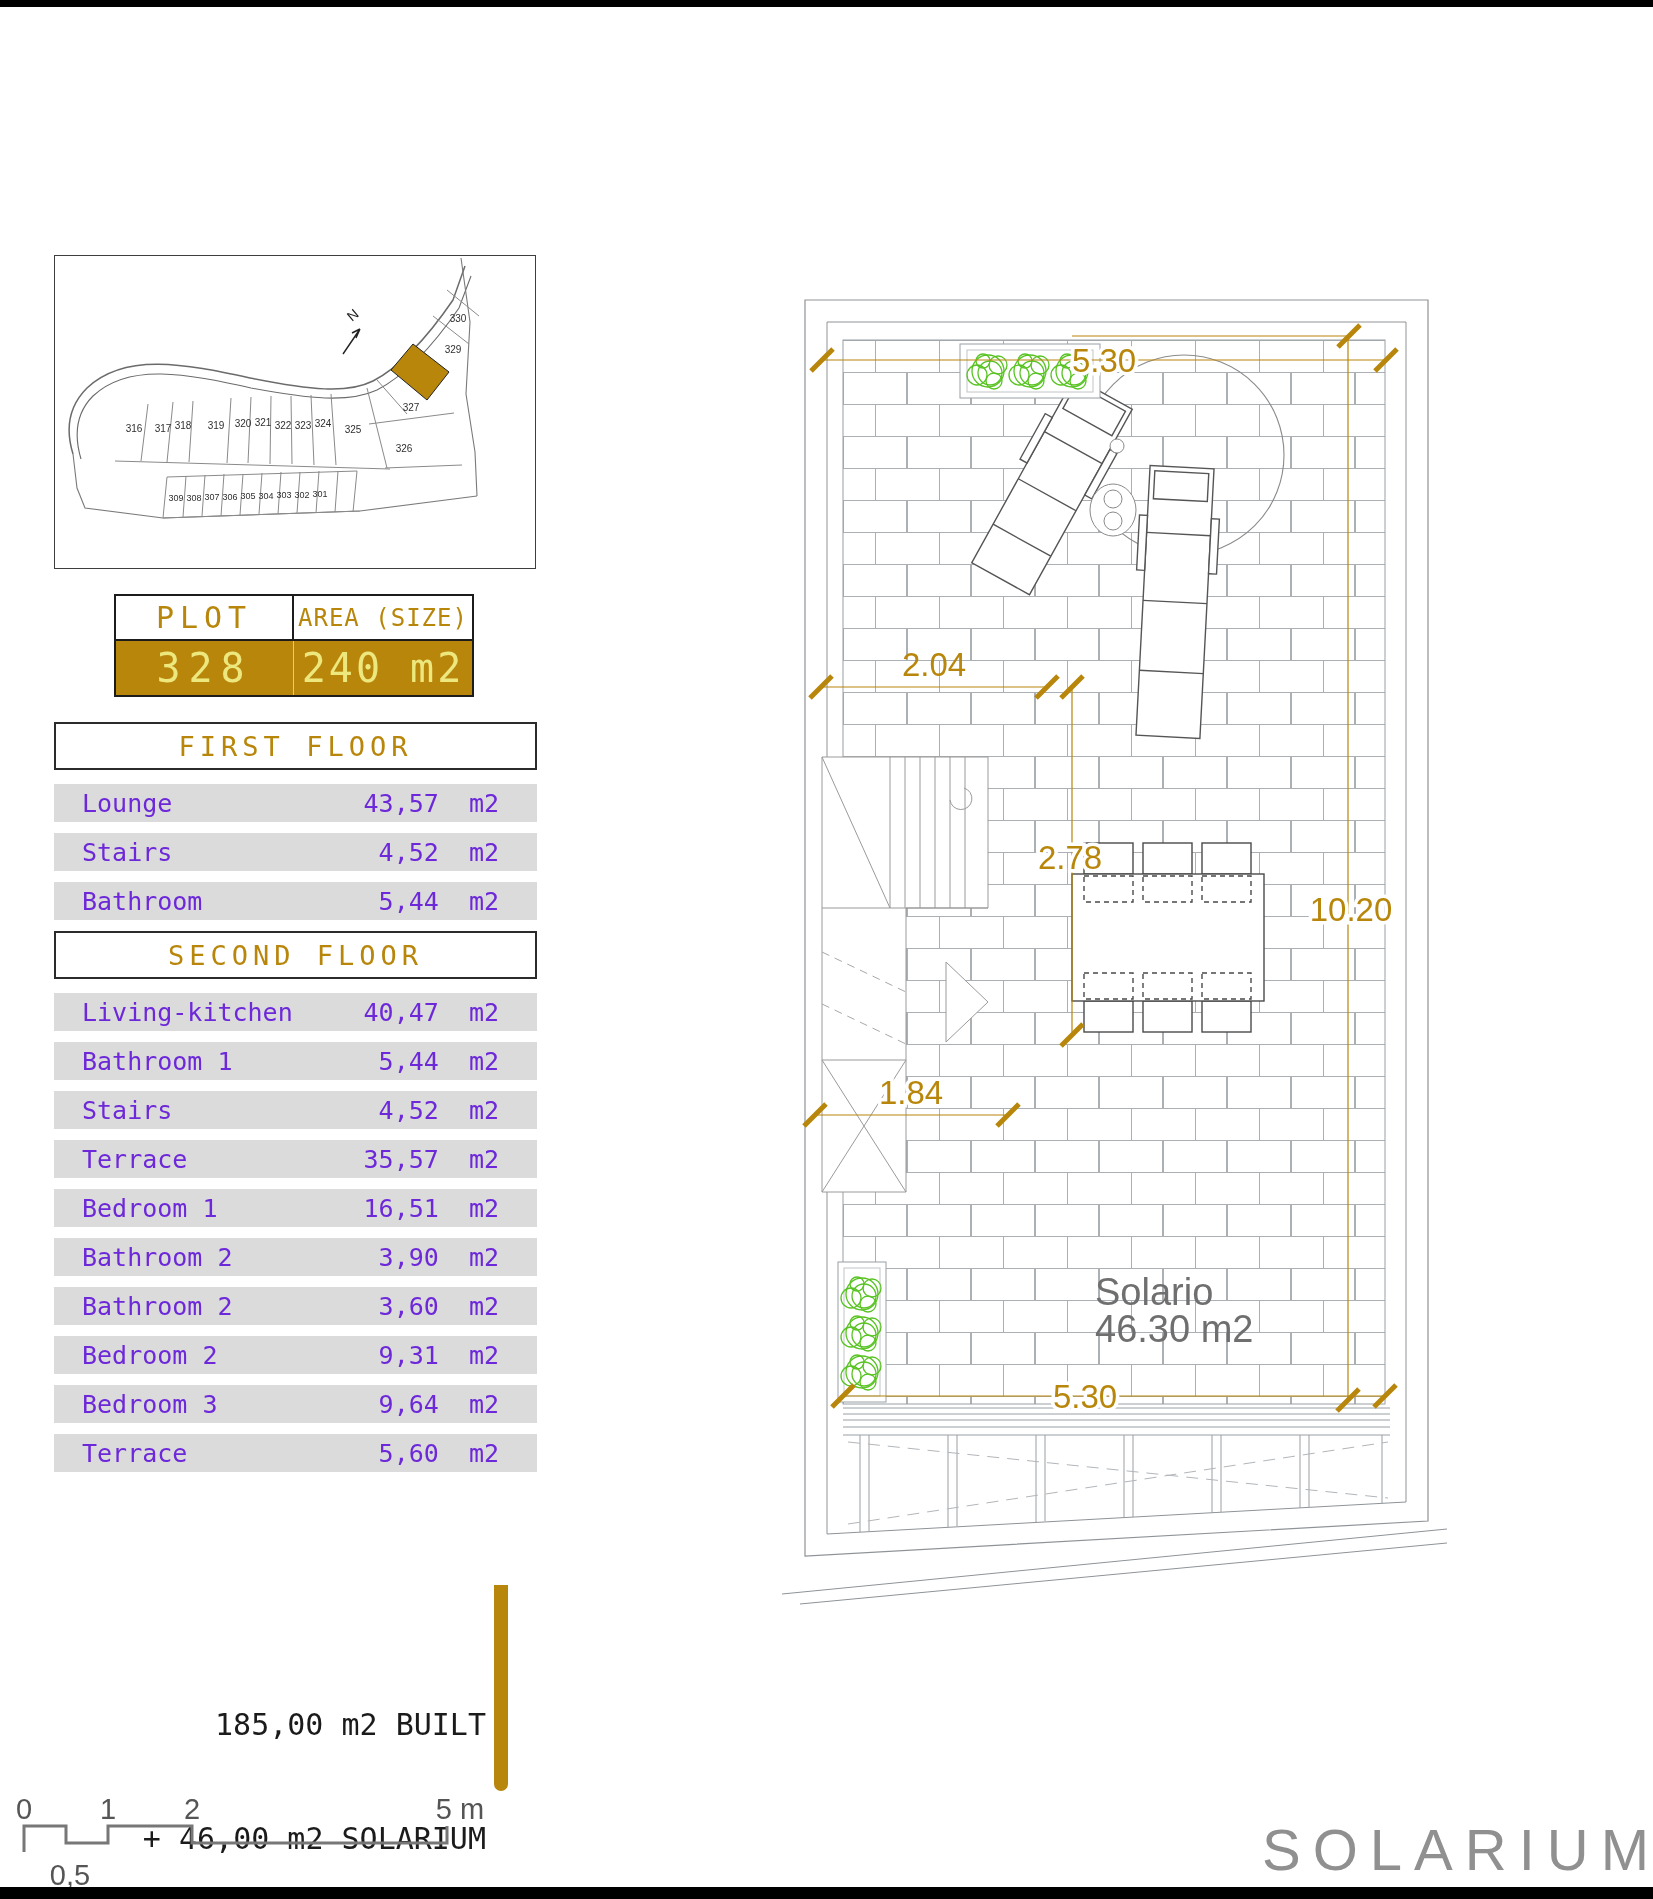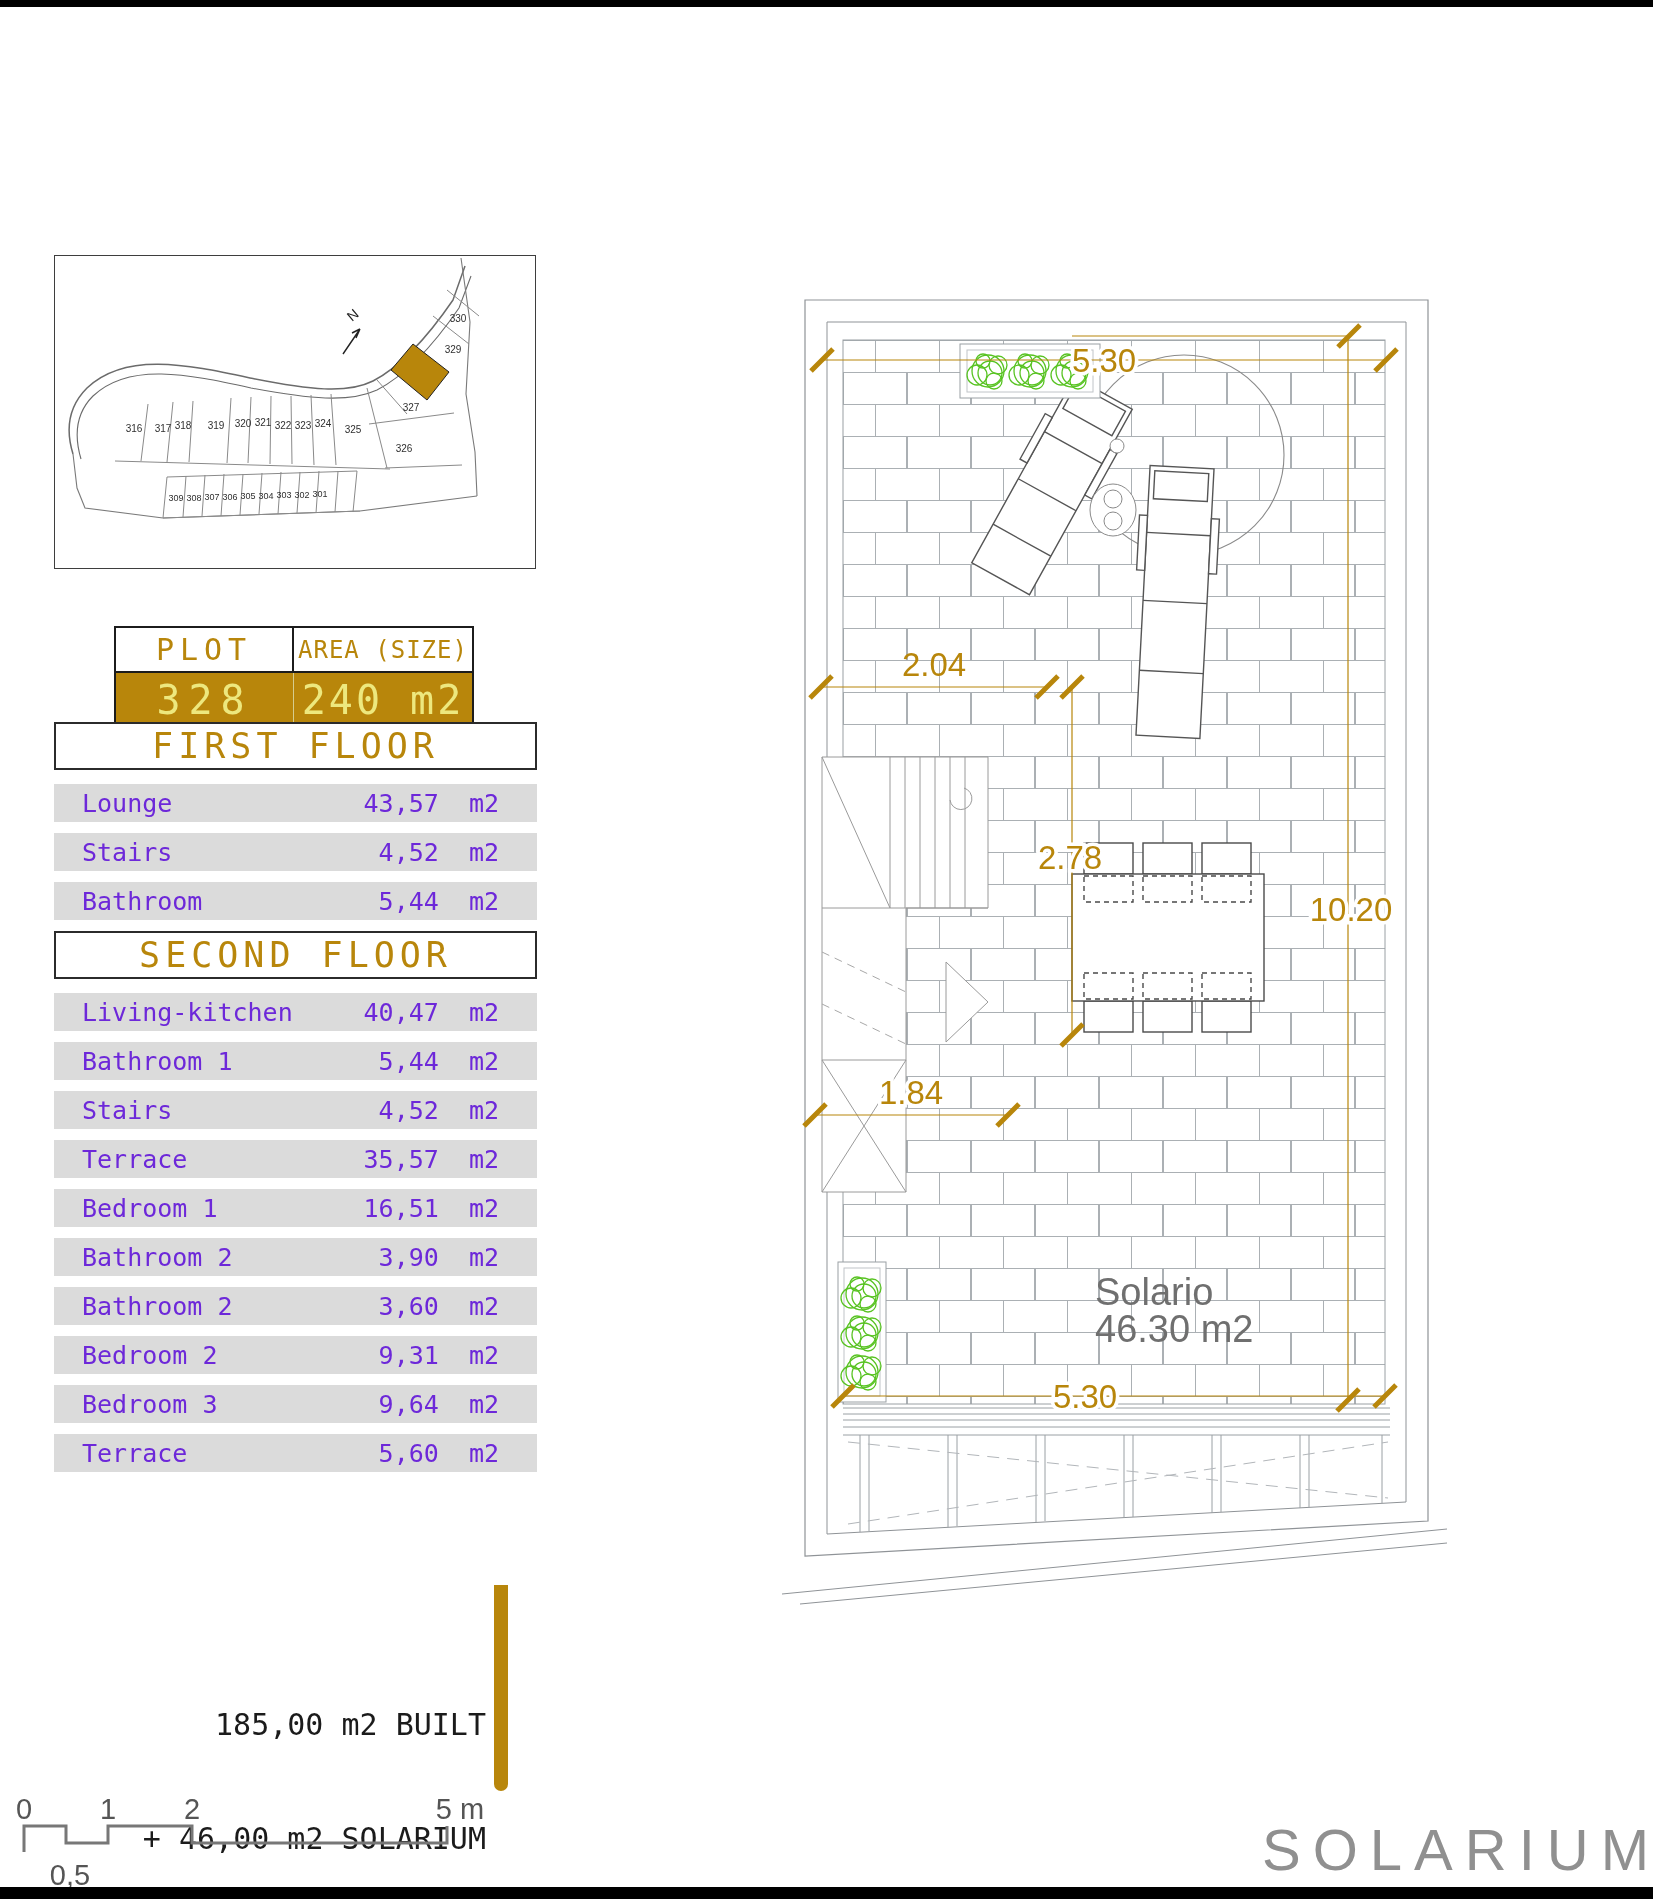--- a/index.html
+++ b/index.html
@@ -7,35 +7,35 @@
        font-family:"DejaVu Sans Mono",monospace;}
   .abs{position:absolute;}
   .bar{background:#000;left:0;width:1653px;}
   .bar-top{top:0;height:7px;}
   .bar-bottom{top:1887px;height:12px;}
 
   
   .siteplan{left:54px;top:255px;width:480px;height:312px;border:1px solid #3e3e3e;background:#fff;}
 
   
-  .plot-table{left:114px;top:626px;width:356px;border:2px solid #1c1c1c;background:#fff;text-align:center;}
+  .plot-table{left:114px;top:594px;width:356px;border:2px solid #1c1c1c;background:#fff;text-align:center;}
   .pt-row{display:grid;grid-template-columns:178px 1fr;}
   .pt-head{height:43px;border-bottom:2px solid #1c1c1c;}
   .pt-cell{display:flex;align-items:center;justify-content:center;}
   .pt-plot-h{color:#B8860B;font-size:30px;letter-spacing:6px;border-right:2px solid #1c1c1c;}
   .pt-area-h{color:#B8860B;font-size:24px;letter-spacing:1px;}
   .pt-val{height:54px;background:#B8860B;color:#EDE87E;}
   .pt-plot-v{font-size:40px;letter-spacing:8px;border-right:1px solid #d6cd8e;}
   .pt-area-v{font-size:40px;letter-spacing:3px;}
 
   
   .floors{left:54px;top:722px;width:483px;}
   .floors section{margin-bottom:7px;}
   .sec-h{height:44px;border:2px solid #2b2b2b;background:#fff;display:flex;align-items:center;
-         justify-content:center;color:#B8860B;font-size:35px;letter-spacing:5px;margin-bottom:14px;}
+         justify-content:center;color:#B8860B;font-size:27px;letter-spacing:5px;margin-bottom:14px;}
   .frow{height:38px;background:#DBDBDB;display:flex;align-items:center;justify-content:space-between;
         padding:0 38px 0 28px;margin-bottom:11px;font-size:25px;color:#6d28d9;}
   .fval{white-space:pre;}
 
   
   .summary{left:54px;top:1630px;width:432px;text-align:right;font-size:30px;color:#1b1b1b;
            line-height:38px;white-space:pre;}
   .gold-bar{left:494px;top:1585px;width:14px;height:206px;background:#B8860B;border-radius:0 0 7px 7px;}
 
   

